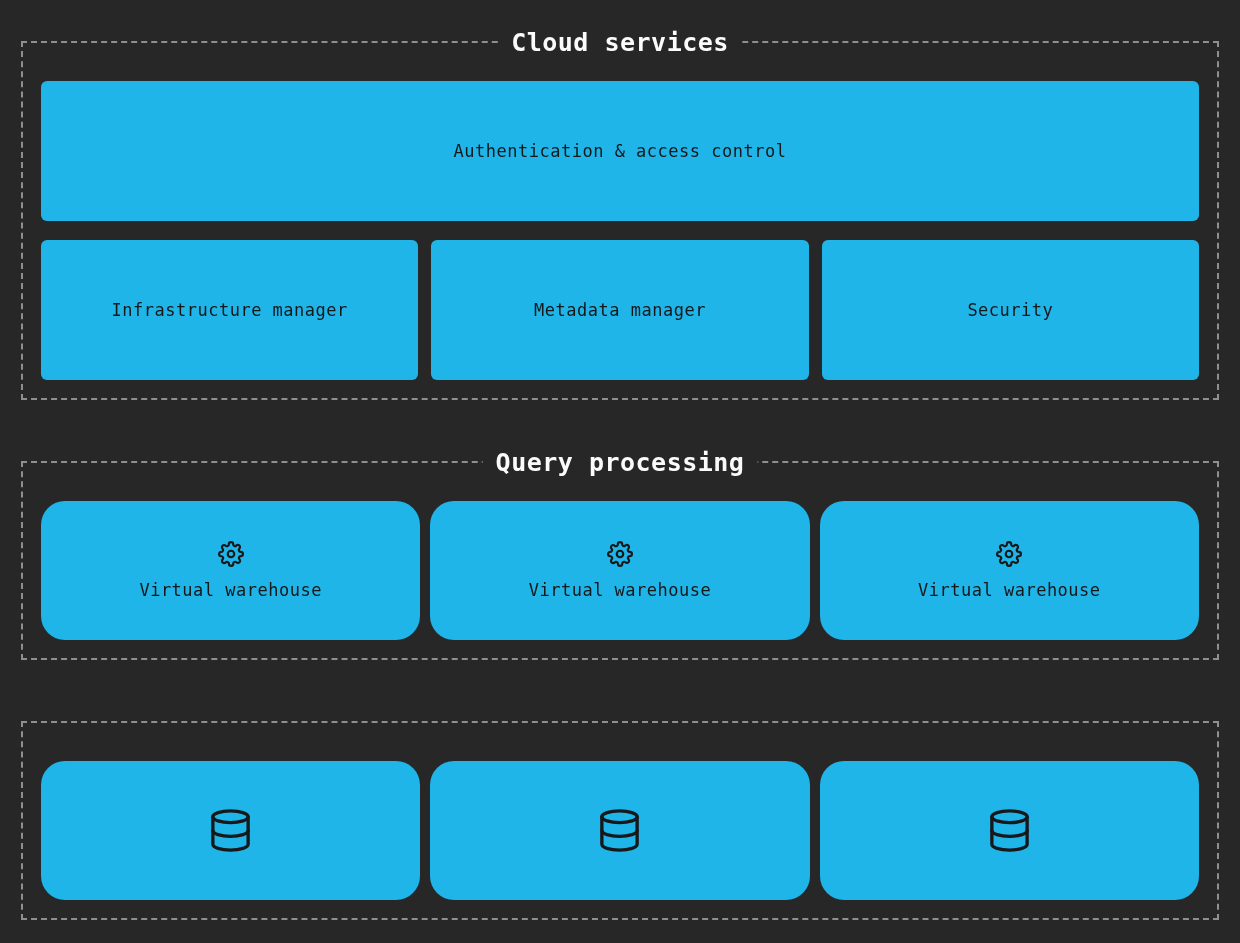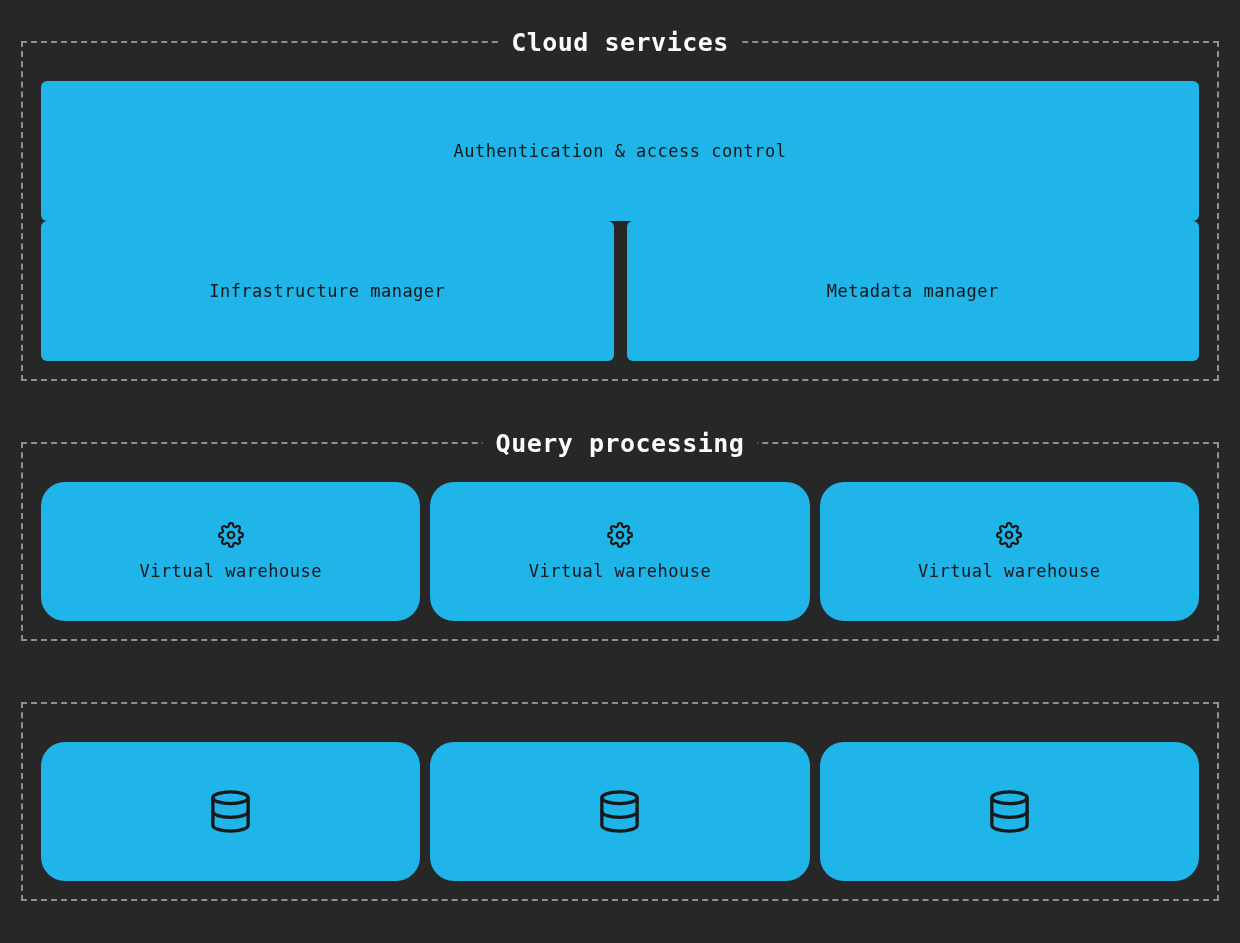--- a/index.html
+++ b/index.html
@@ -40,21 +40,21 @@
     font-size: 25px;
     font-weight: 700;
     line-height: 31px;
     white-space: nowrap;
     letter-spacing: 0.5px;
   }
 
   .row {
     display: flex;
   }
-  .row-4 { gap: 13px; }
+  .row-4 { gap: 13px; margin-top: 19px; }
   .row-3 { gap: 10px; }
 
   .box {
     background: #1FB5E8;
     border-radius: 6px;
     color: #16181A;
     display: flex;
     flex-direction: column;
     align-items: center;
     justify-content: center;
@@ -103,20 +103,23 @@
       <span class="box-label">Authentication &amp; access control</span>
     </div>
 
     <div class="row row-4">
       <div class="box">
         <span class="box-label">Infrastructure manager</span>
       </div>
       <div class="box">
         <span class="box-label">Metadata manager</span>
       </div>
+      <div class="box">
+        <span class="box-label">Security</span>
+      </div>
     </div>
   </section>
 
   <section class="group">
     <div class="group-title">Query processing</div>
 
     <div class="row row-3">
       <div class="box">
         <svg class="icon gear" viewBox="0 0 24 24" stroke-width="2">
           <circle cx="12" cy="12" r="3"></circle>

